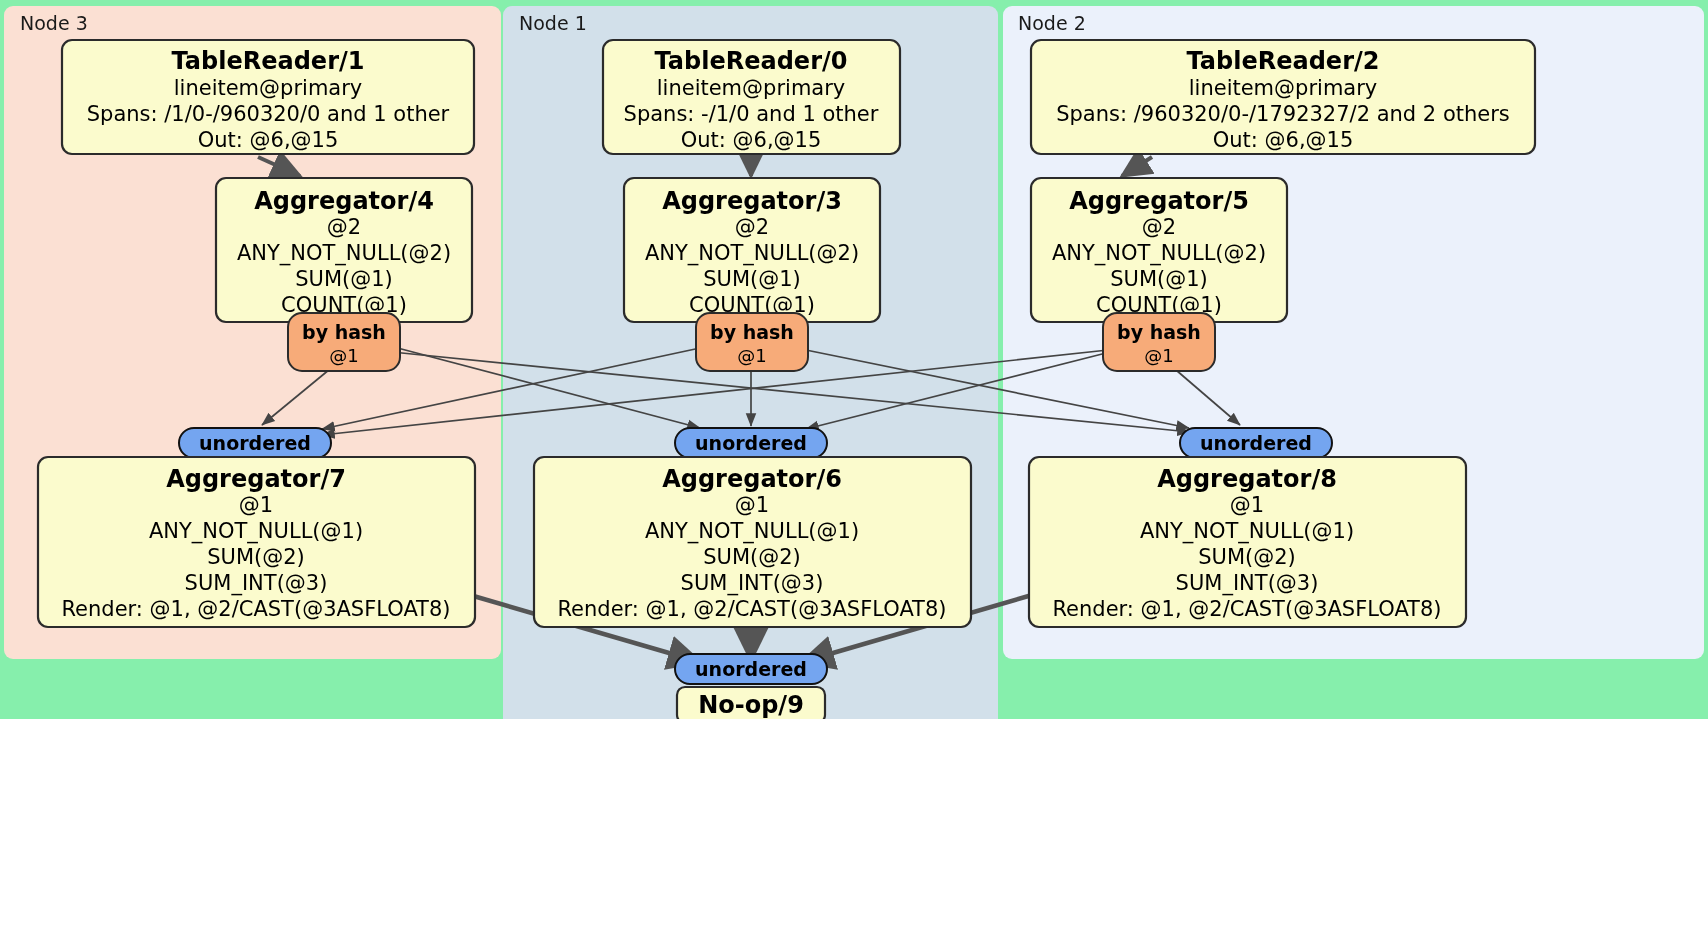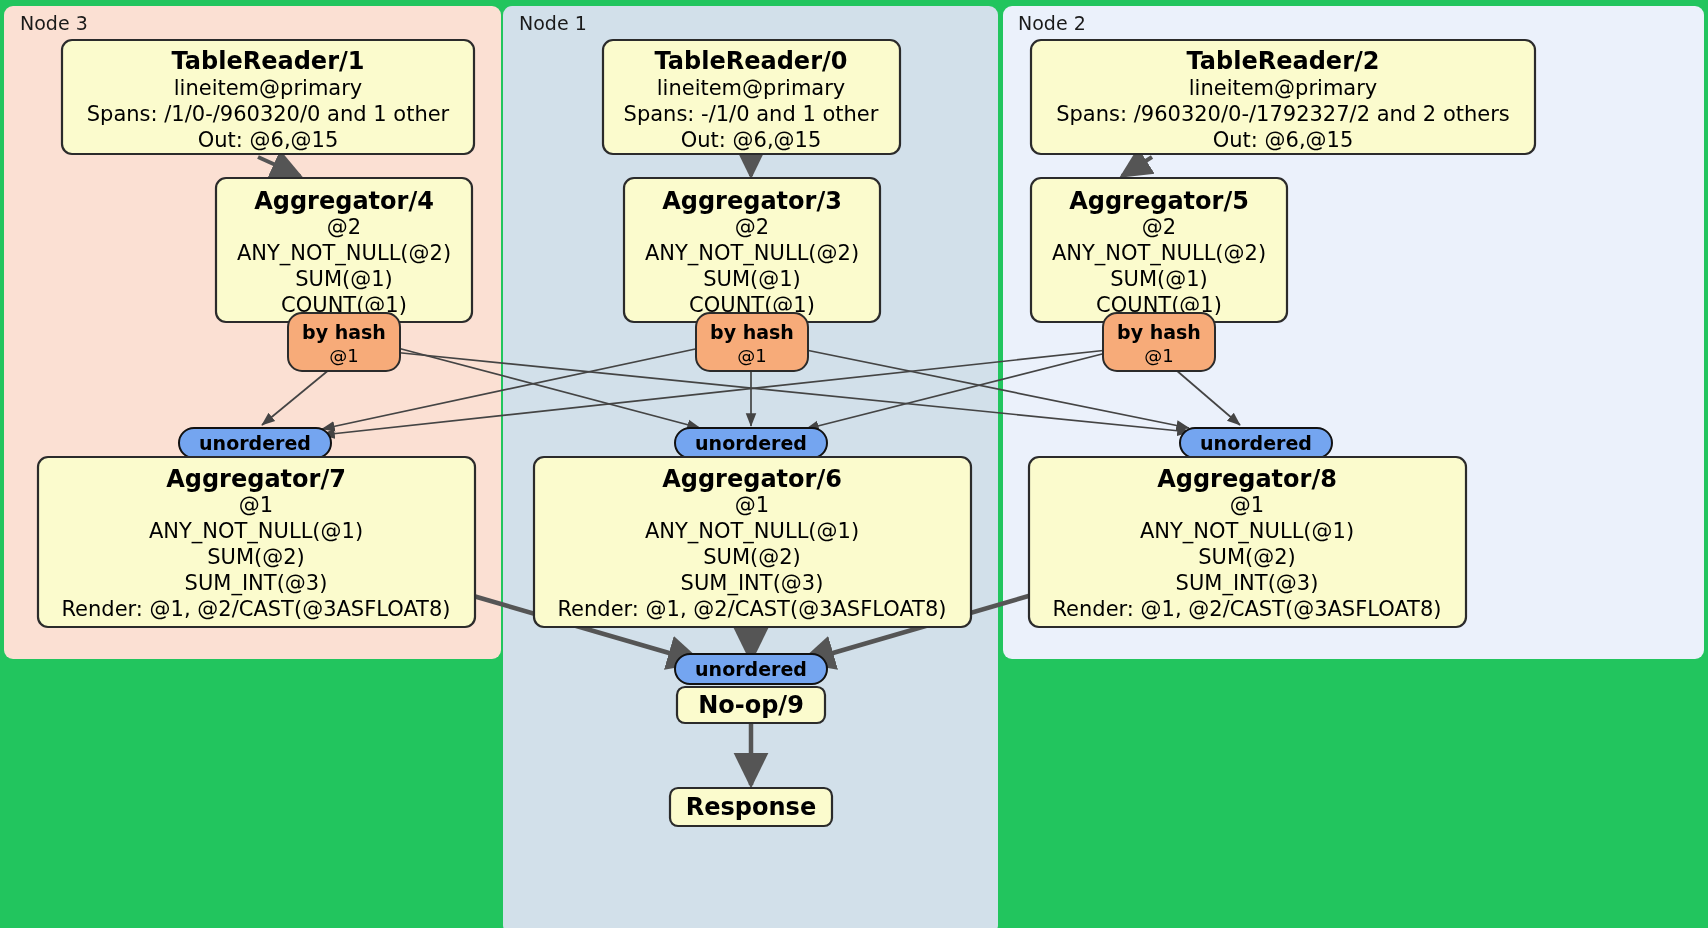--- a/index.html
+++ b/index.html
@@ -1,17 +1,17 @@
 <!DOCTYPE html>
 <html><head>
 <meta charset="utf-8">
 <style>
   html,body{margin:0;padding:0;background:#ffffff;}
   body{font-family:"DejaVu Sans",sans-serif;}
-  #stage{position:relative;width:1708px;height:928px;overflow:hidden;background:#22c55e;}
+  #stage{position:relative;width:1708px;height:719px;overflow:hidden;background:#86efac;}
   #stage svg{position:absolute;left:0;top:0;}
   .panel-label{font-size:19px;fill:#1a1a1a;font-family:"DejaVu Sans",sans-serif;}
   .box-title{font-weight:bold;font-size:24px;}
   .box-line{font-size:21px;}
   .badge-title{font-weight:bold;font-size:19px;}
   .badge-sub{font-size:18px;}
   .pillow-label{font-weight:bold;font-size:19px;}
   text{font-family:"DejaVu Sans",sans-serif;fill:#000;dominant-baseline:middle;}
 </style>
 </head>

